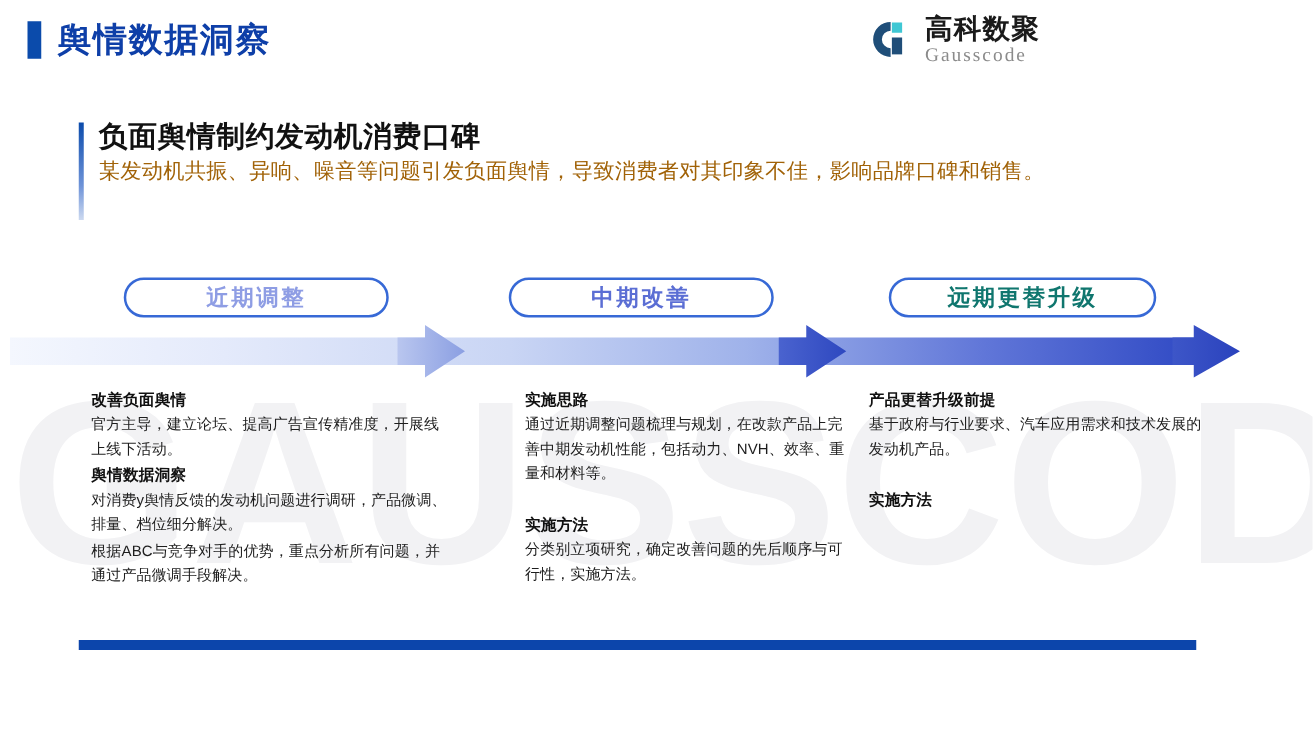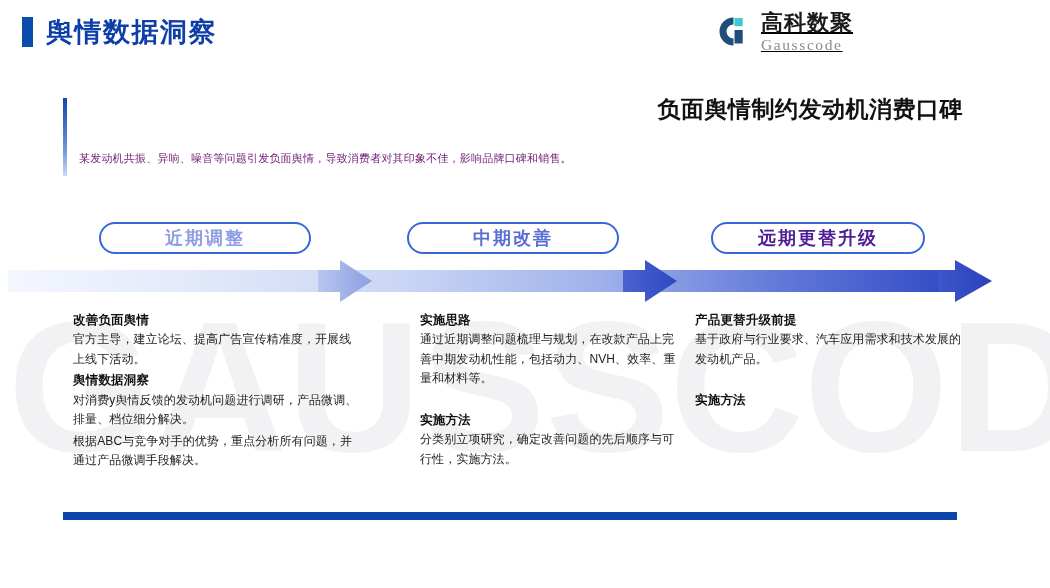--- a/index.html
+++ b/index.html
@@ -64,26 +64,25 @@
     font-weight: bold;
     color: #0e3fa8;
     letter-spacing: 1.5px;
     line-height: 1;
     white-space: nowrap;
   }
 
   
   #logo {
     position: absolute;
-    right: 13px;
+    right: 34px;
     top: 12px;
     display: flex;
     align-items: center;
     gap: 9px;
-    text-decoration: underline;
   }
   #logo-mark {
     width: 38px;
     height: 38px;
     position: relative;
     flex: none;
   }
   #logo-text {
     display: flex;
     flex-direction: column;
@@ -120,27 +119,26 @@
     height: 78px;
     background: linear-gradient(180deg, #0b4bab 0%, #6e93d8 65%, #ccd9f0 100%);
   }
   #lead-heading {
     margin-left: 16px;
     font-size: 23px;
     font-weight: bold;
     color: #111111;
     letter-spacing: 0.5px;
     line-height: 1.2;
-    text-align: right;
   }
   #lead-sub {
     margin-left: 16px;
-    margin-top: 27px;
-    font-size: 11px;
-    color: #701a75;
+    margin-top: 2px;
+    font-size: 17px;
+    color: #a16207;
     letter-spacing: 0.2px;
     line-height: 1.3;
   }
 
   
   #pills {
     position: absolute;
     left: 0;
     top: 222px;
     width: 1050px;
@@ -156,21 +154,21 @@
     display: flex;
     align-items: center;
     justify-content: center;
     font-size: 18px;
     font-weight: bold;
     letter-spacing: 2px;
     box-sizing: border-box;
   }
   #pill-0 { left: 99px;  width: 212px; color: #8e9de4; }
   #pill-1 { left: 407px; width: 212px; color: #5b6ed4; }
-  #pill-2 { left: 711px; width: 214px; color: #4c1d95; }
+  #pill-2 { left: 711px; width: 214px; color: #0f766e; }
 
   
   #arrow-band {
     position: absolute;
     left: 0;
     top: 258px;
     width: 1050px;
     height: 46px;
     z-index: 4;
   }

